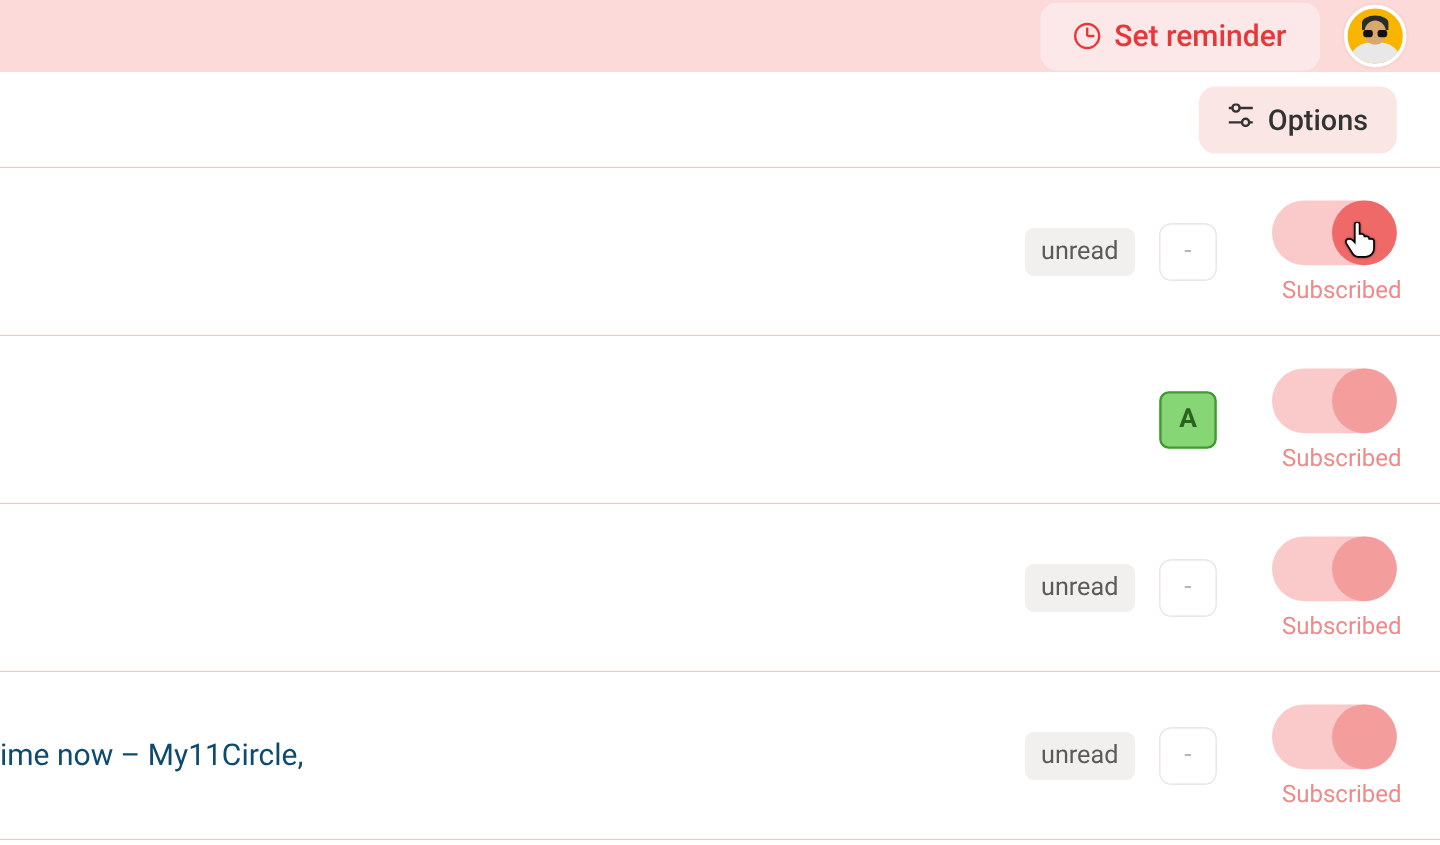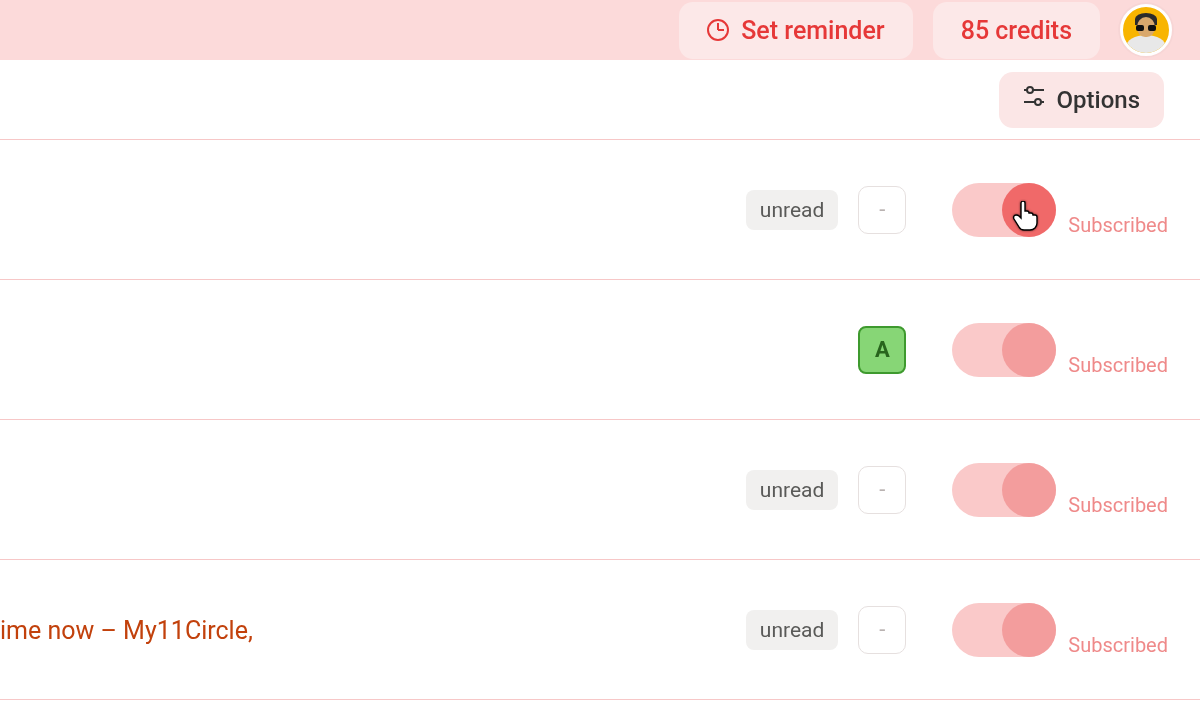--- a/index.html
+++ b/index.html
@@ -123,21 +123,21 @@
     justify-content: flex-end;
     padding-right: 36px;
     gap: 46px;
     position: relative;
   }
   .row-text {
     position: absolute;
     left: 0;
     top: 50%;
     transform: translateY(-50%);
-    color: #c2410c;
+    color: #0c4a6e;
     font-size: 25px;
     white-space: nowrap;
     text-align: right;
   }
   .group-left {
     display: flex;
     align-items: center;
     gap: 20px;
   }
   .chip-unread {
@@ -162,21 +162,21 @@
     border: 2px solid #3e9a2e;
     border-radius: 8px;
     display: flex;
     align-items: center; justify-content: center;
     color: #28641d;
     font-weight: 700;
     font-size: 22px;
   }
   .toggle-wrap {
     display: flex;
-    flex-direction: row;
+    flex-direction: column;
     align-items: flex-end;
     gap: 8px;
     position: relative;
   }
   .toggle {
     width: 104px; height: 54px;
     background: #fac9c9;
     border-radius: 40px;
     position: relative;
     cursor: pointer;
@@ -206,23 +206,20 @@
   }
   .cursor-hand svg { display: block; filter: drop-shadow(0 0 1px rgba(0,0,0,0.6)); }
 </style>
 </head>
 <body>
 
 <div class="header">
   <div class="pill-btn">
     <span class="clock-icon"></span>
     <span class="label">Set reminder</span>
-  </div>
-  <div class="pill-btn">
-    <span class="label">85 credits</span>
   </div>
   <div class="avatar">
     <div class="avatar-body"></div>
     <div class="avatar-hair"></div>
     <div class="avatar-face"></div>
     <div class="avatar-glasses">
         <span></span>
         <span></span>
       </div>
   </div>

